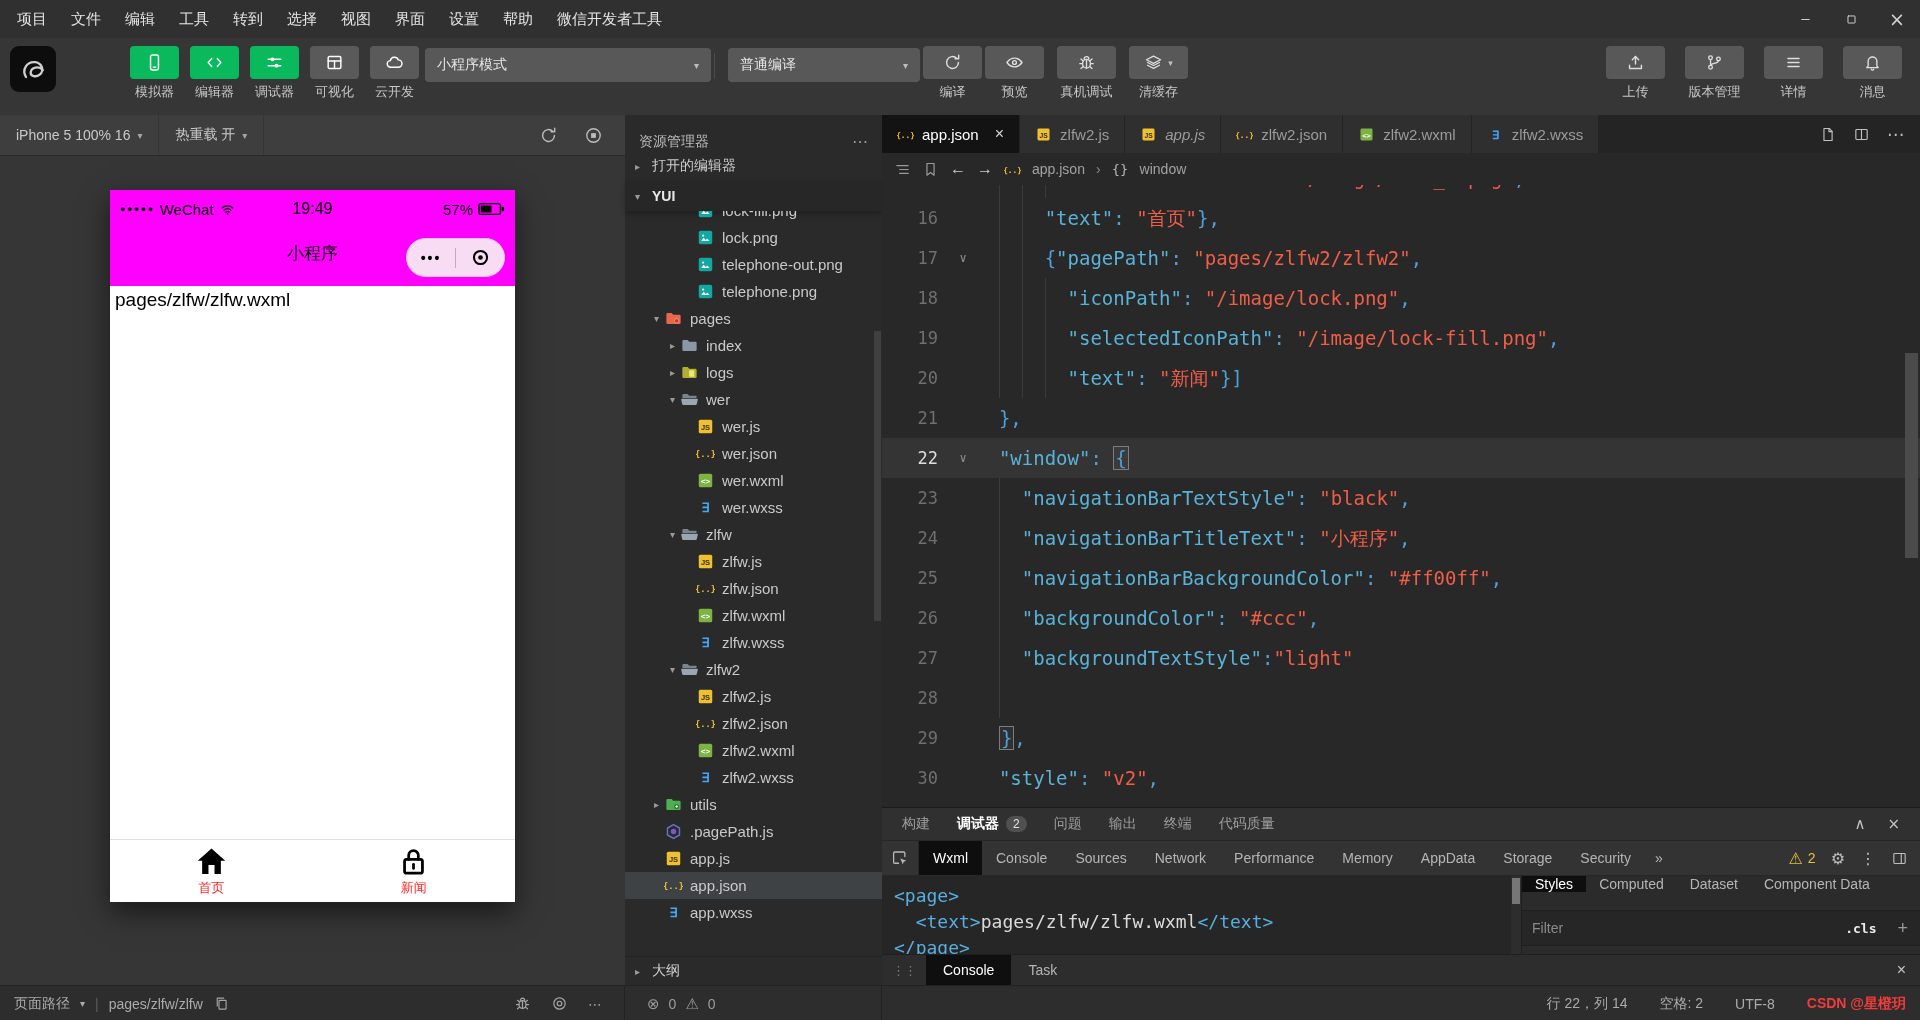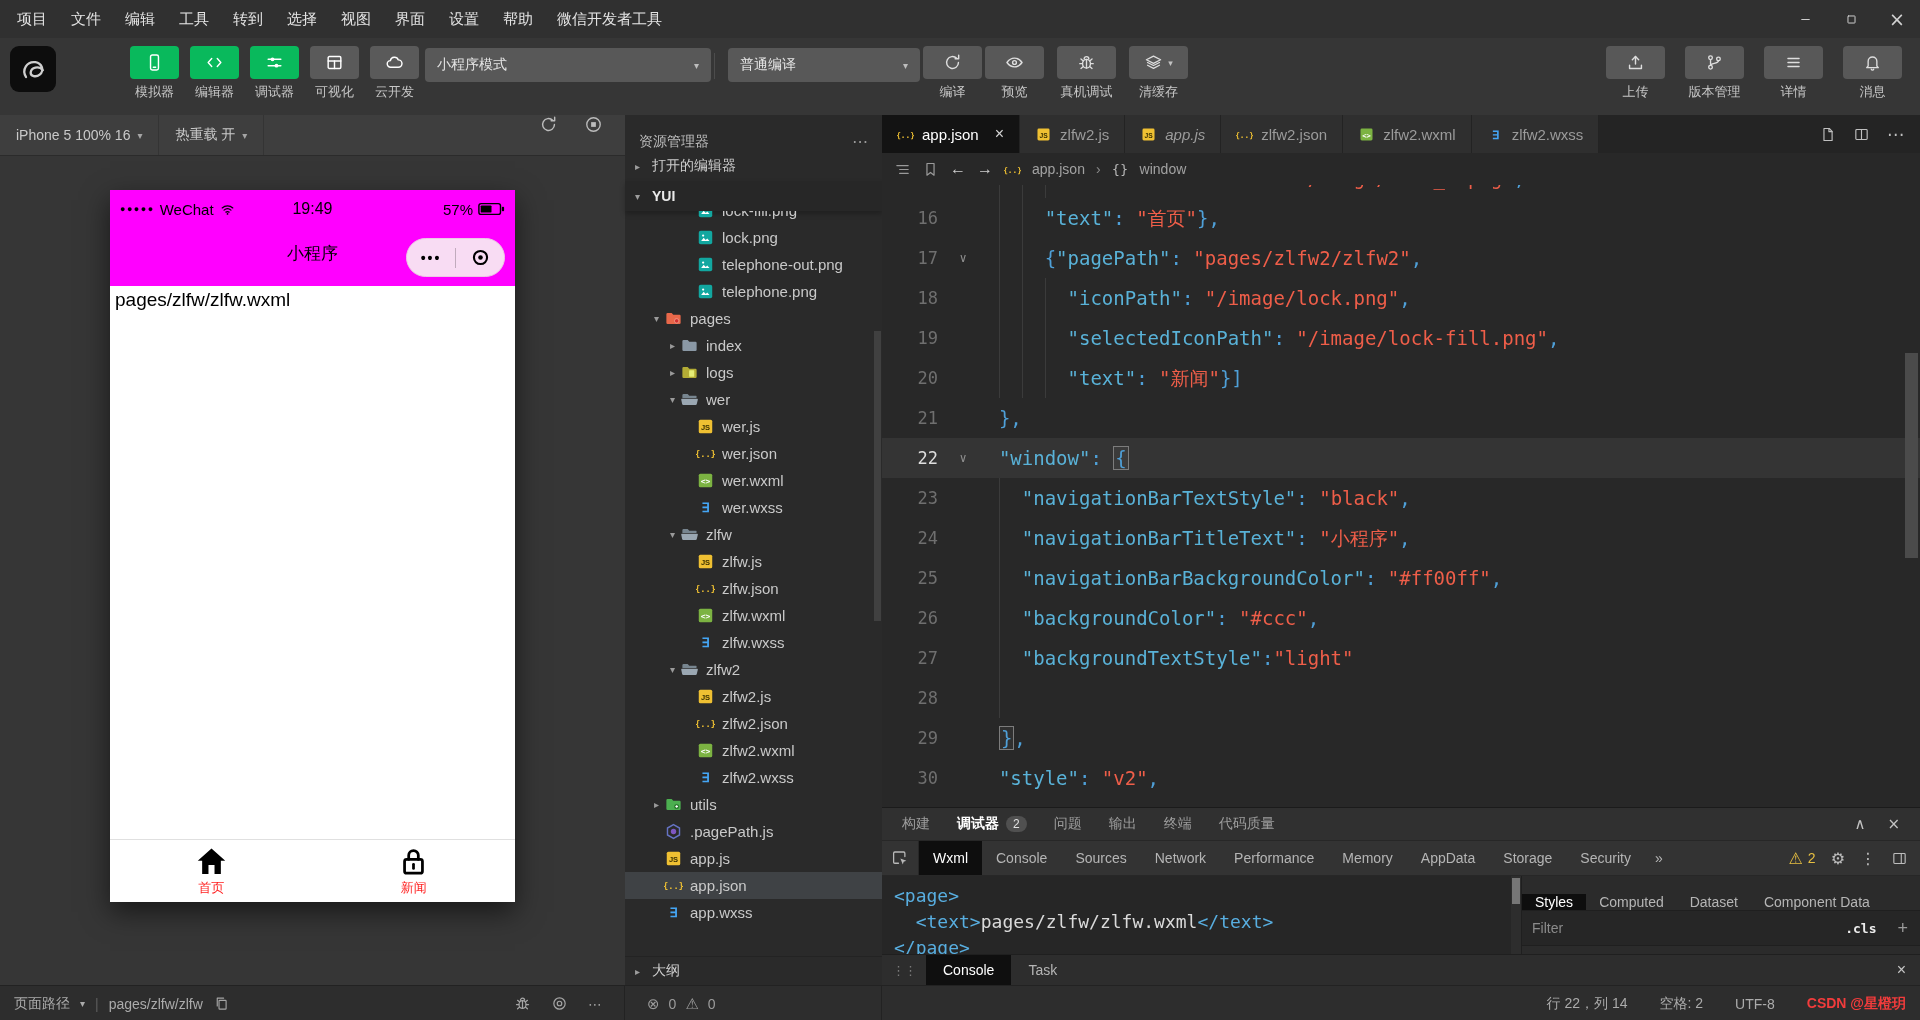--- a/index.html
+++ b/index.html
@@ -39,21 +39,21 @@
   .abtn-wrap{display:flex;flex-direction:column;align-items:center;margin-right:13px}
   .abtn-wrap.tight{margin-right:3px}
   .abtn{min-width:47px;height:33px;border-radius:4px;background:#585858;color:#dedede;
         display:flex;align-items:center;justify-content:center;gap:5px;padding:0 6px}
   .abtn .icn{width:19px;height:19px}
   .abtn .caret{font-size:9px;color:#c2c2c2}
   .rightbtns{position:absolute;right:18px;top:8px;display:flex;gap:20px}
 
   
   .simpanel{position:absolute;left:0;top:115px;width:625px;height:870px;background:#363636;overflow:hidden}
-  .simbar{height:40px;background:#3e3e3e;border-bottom:1px solid #2b2b2b;display:flex;align-items:flex-start;
+  .simbar{height:40px;background:#3e3e3e;border-bottom:1px solid #2b2b2b;display:flex;align-items:center;
           font-size:14px;color:#c9c9c9}
   .simseg{padding:0 16px;height:100%;display:flex;align-items:center;gap:7px;border-right:1px solid #343434}
   .simseg .caret{font-size:10px;color:#a5a5a5}
   .simbar-icons{margin-left:auto;display:flex;gap:26px;padding-right:22px;color:#bcbcbc}
   .simbar-icons .icn{width:19px;height:19px}
   .phone{position:absolute;left:110px;top:75px;width:405px;height:712px;display:flex;flex-direction:column;
          box-shadow:0 10px 26px rgba(0,0,0,.55)}
   .p-status{height:38px;display:flex;align-items:center;padding:0 10px;color:#000}
   .p-left{display:flex;align-items:center;gap:5px;width:150px}
   .dots{font-size:9px;letter-spacing:1.5px;font-weight:bold}
@@ -148,21 +148,21 @@
   .dv-extra .icn{width:17px;height:17px}
   .devcontent{flex:1;display:flex;min-height:0}
   .wxmlpane{flex:1;background:#262626;overflow:hidden;padding:7px 0 0 12px;
             font-family:"DejaVu Sans Mono","Liberation Mono",monospace;font-size:18px}
   .wline{height:26px;line-height:26px;white-space:pre}
   .wt{color:#58aee0}
   .wx{color:#dadada}
   .scrollcol{width:10px;background:#2d2d2d;position:relative}
   .sthumb{position:absolute;top:2px;left:1px;width:8px;height:26px;background:#767676}
   .stylespane{width:398px;border-left:1px solid #1f1f1f;display:flex;flex-direction:column;background:#2b2b2b}
-  .stabs{height:34px;display:flex;font-size:14px;align-items:flex-end;flex:none}
+  .stabs{height:34px;display:flex;font-size:14px;align-items:flex-start;flex:none}
   .stab{padding:0 13px;display:flex;align-items:center;color:#b5b5b5;white-space:nowrap}
   .stab.active{background:#0e0e0e;color:#fff}
   .filterrow{height:34px;display:flex;align-items:center;background:#262626;border-top:1px solid #1f1f1f;
              border-bottom:1px solid #1f1f1f;flex:none}
   .filter-input{flex:1;background:none;border:none;outline:none;color:#bbb;font-size:14px;padding:0 10px;
                 font-family:"Liberation Sans",sans-serif}
   .filter-input::placeholder{color:#8b8b8b}
   .clsbtn{color:#ececec;font-weight:bold;font-size:13px;margin:0 21px;font-family:"DejaVu Sans Mono",monospace}
   .plusbtn{color:#9a9a9a;font-size:18px;margin-right:12px}
   .consolerow{height:30px;display:flex;align-items:center;background:#2d2d2d;border-top:1px solid #1f1f1f;

